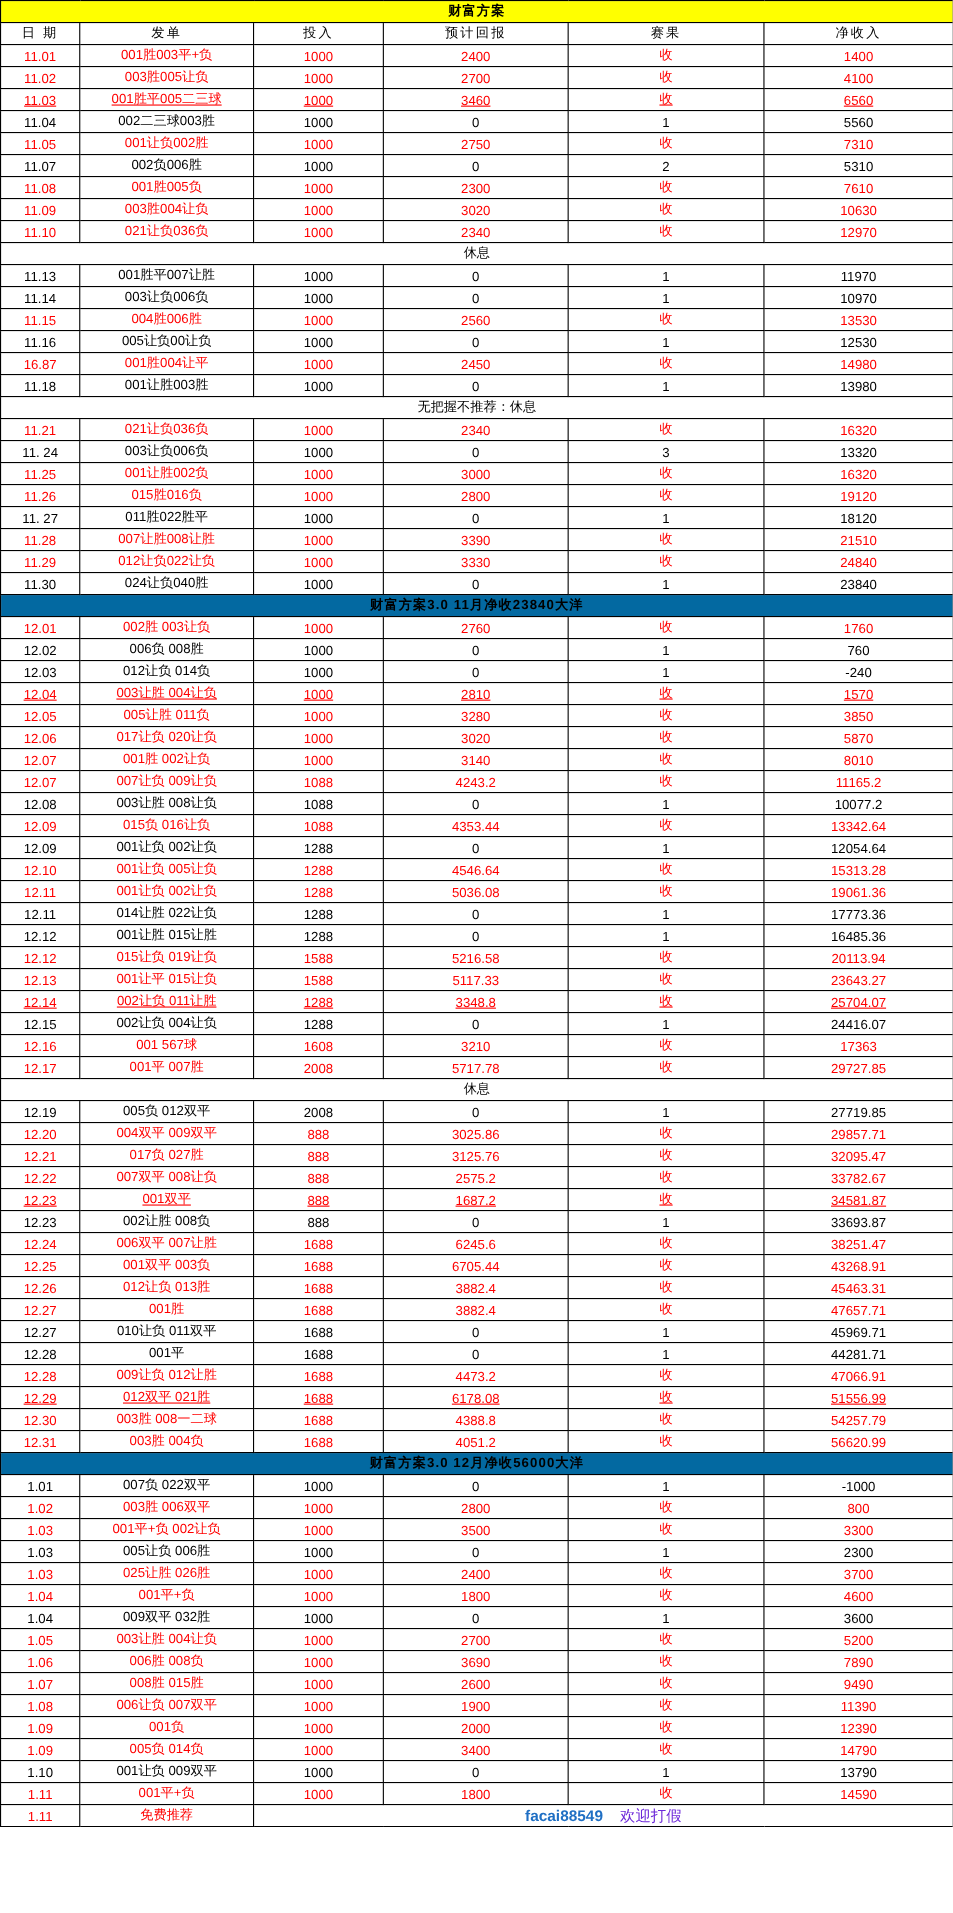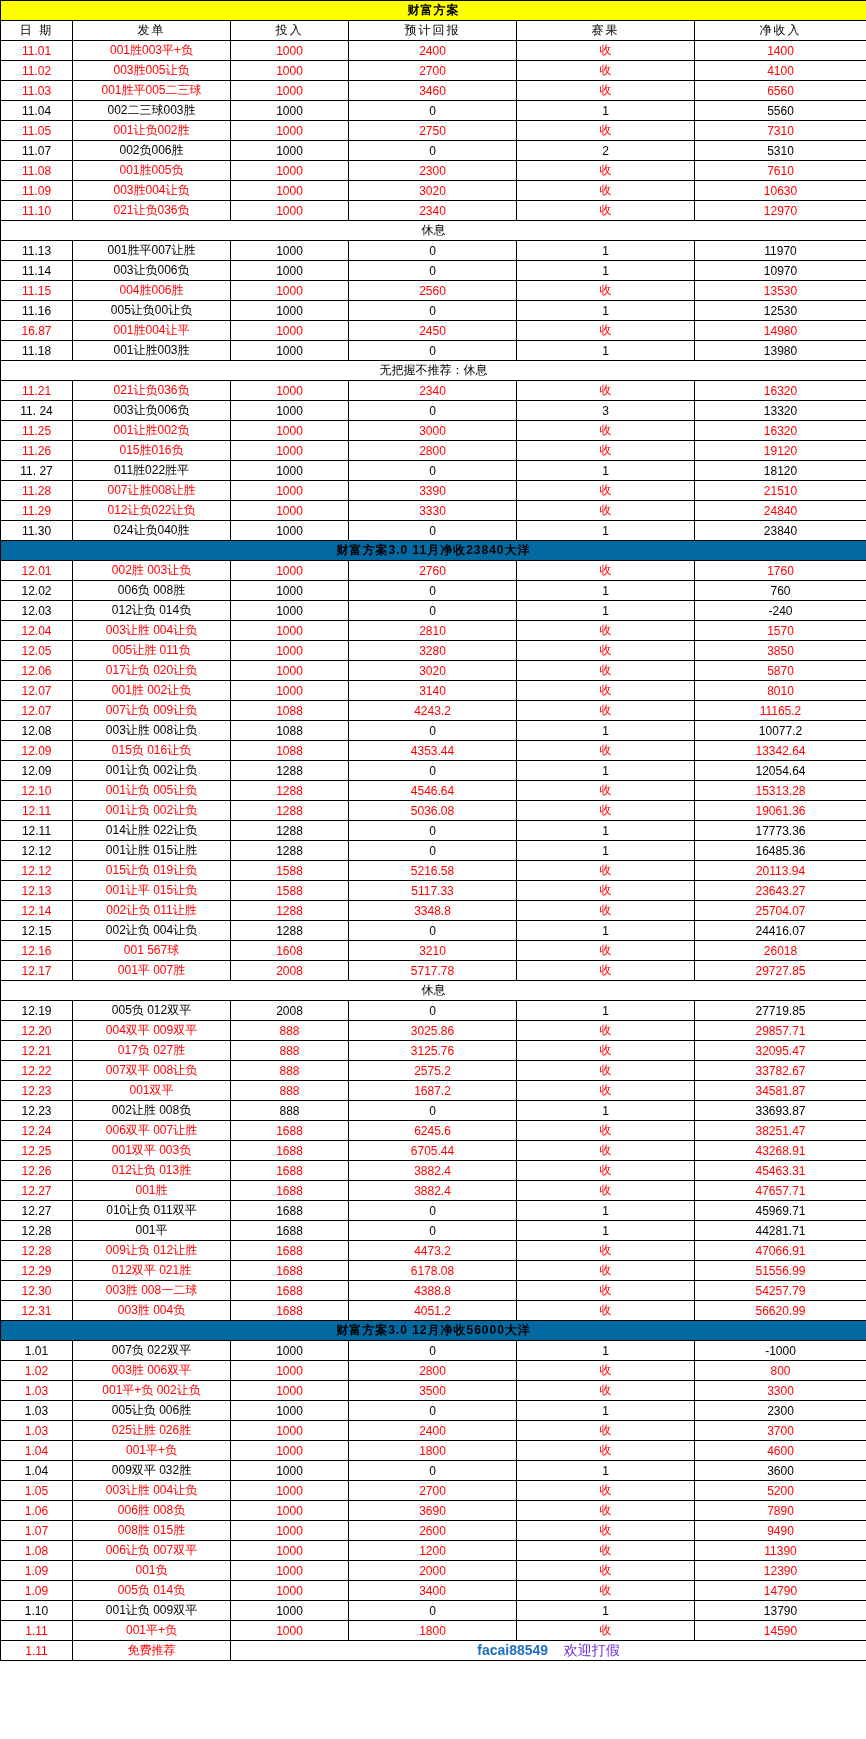--- a/index.html
+++ b/index.html
@@ -45,21 +45,21 @@
     letter-spacing: 1px;
     margin-left: 48px;
   }
   .head-row td {
     font-size: 13px;
     height: 22px;
     letter-spacing: 2px;
   }
   .red { color: #ff0000; }
   .black { color: #000000; }
-  .big td { font-size: 15px; height: 30px; }
+  .big td { font-size: 15px; height: 30px; text-decoration: underline; }
   .rest td { font-size: 14px; height: 22px; }
   .rest-big td { font-size: 21px; height: 34px; color: #000; }
   .section td {
     background: #0369a1;
     font-weight: bold;
     font-size: 19px;
     height: 30px;
     color: #000;
     letter-spacing: 1px;
   }
@@ -443,21 +443,21 @@
           <td class="black">0</td>
           <td class="black">1</td>
           <td class="black">24416.07</td>
         </tr>
         <tr class="red">
           <td class="red">12.16</td>
           <td class="red">001  567球</td>
           <td class="red">1608</td>
           <td class="red">3210</td>
           <td class="red">收</td>
-          <td class="red">26018</td>
+          <td class="red">17363</td>
         </tr>
         <tr class="red">
           <td class="red">12.17</td>
           <td class="red">001平  007胜</td>
           <td class="red">2008</td>
           <td class="red">5717.78</td>
           <td class="red">收</td>
           <td class="red">29727.85</td>
         </tr>
         <tr class="rest">
@@ -671,21 +671,21 @@
           <td class="red">008胜  015胜</td>
           <td class="red">1000</td>
           <td class="red">2600</td>
           <td class="red">收</td>
           <td class="red">9490</td>
         </tr>
         <tr class="red">
           <td class="red">1.08</td>
           <td class="red">006让负  007双平</td>
           <td class="red">1000</td>
-          <td class="red">1200</td>
+          <td class="red">1900</td>
           <td class="red">收</td>
           <td class="red">11390</td>
         </tr>
         <tr class="red">
           <td class="red">1.09</td>
           <td class="red">001负</td>
           <td class="red">1000</td>
           <td class="red">2000</td>
           <td class="red">收</td>
           <td class="red">12390</td>

